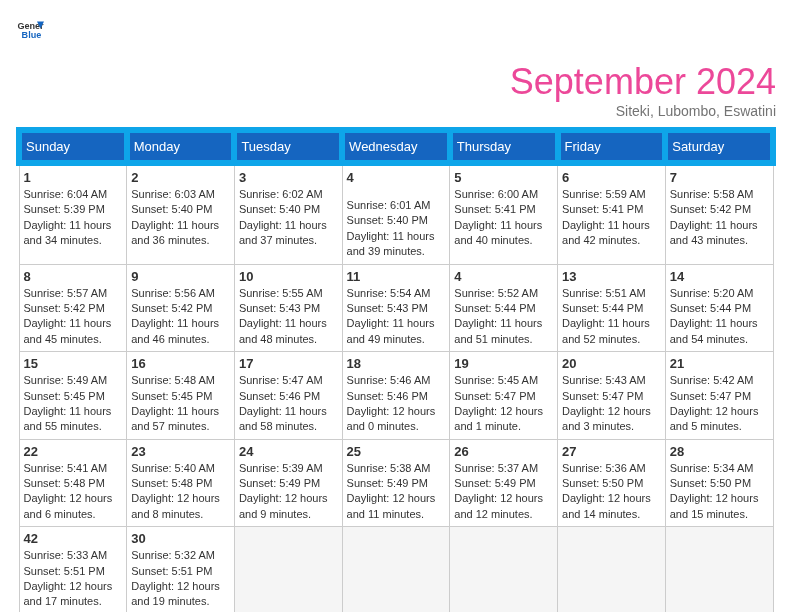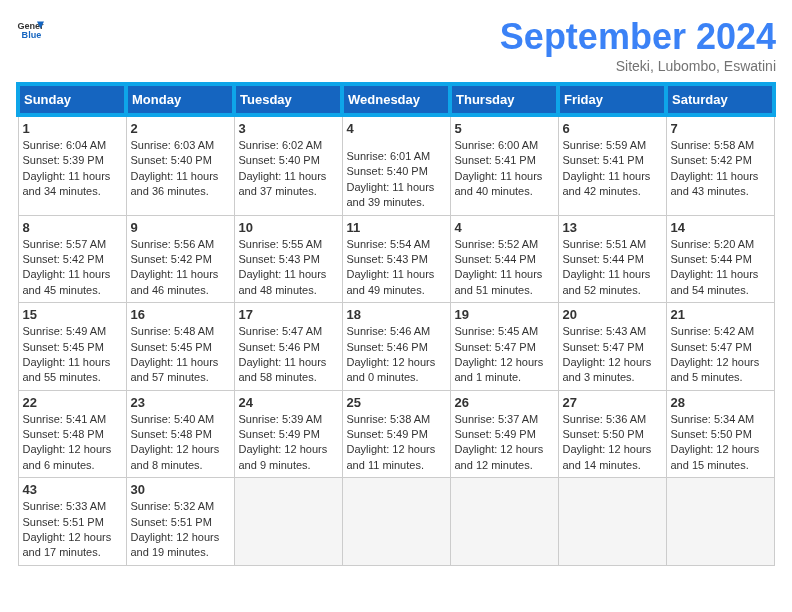--- a/index.html
+++ b/index.html
@@ -21,40 +21,41 @@
       align-items: center;
       gap: 4px;
     }
     .logo-icon {
       width: 28px;
       height: 28px;
     }
     .title-section { text-align: right; }
     .month-title {
       font-size: 36px;
-      font-weight: bold;
-      color: #3b82f6;
+      font-weight: normal;
+      color: #ec4899;
+      margin-top: 45px;
     }
     .subtitle {
       font-size: 14px;
       color: #737373;
     }
     table {
       width: 100%;
       border-collapse: collapse;
       table-layout: fixed;
     }
     th {
       background: #1565C0;
       color: white;
       padding: 6px 4px;
       font-size: 13px;
-      font-weight: bold;
+      font-weight: normal;
       text-align: left;
-      border: 4px solid #0ea5e9;
+      border: 6px solid #0ea5e9;
     }
     td {
       border: 1px solid #ccc;
       padding: 4px 4px;
       vertical-align: top;
       font-size: 10px;
       color: #333;
       height: 80px;
       background: #fff;
     }
@@ -304,21 +305,21 @@
         <td>
           <div class="day-number">28</div>
           <div class="day-info" style="white-space: pre-line;">Sunrise: 5:34 AM
 Sunset: 5:50 PM
 Daylight: 12 hours
 and 15 minutes.</div>
         </td>
       </tr>
       <tr>
         <td>
-          <div class="day-number">43</div>
+          <div class="day-number">42</div>
           <div class="day-info" style="white-space: pre-line;">Sunrise: 5:33 AM
 Sunset: 5:51 PM
 Daylight: 12 hours
 and 17 minutes.</div>
         </td>
         <td>
           <div class="day-number">30</div>
           <div class="day-info" style="white-space: pre-line;">Sunrise: 5:32 AM
 Sunset: 5:51 PM
 Daylight: 12 hours

